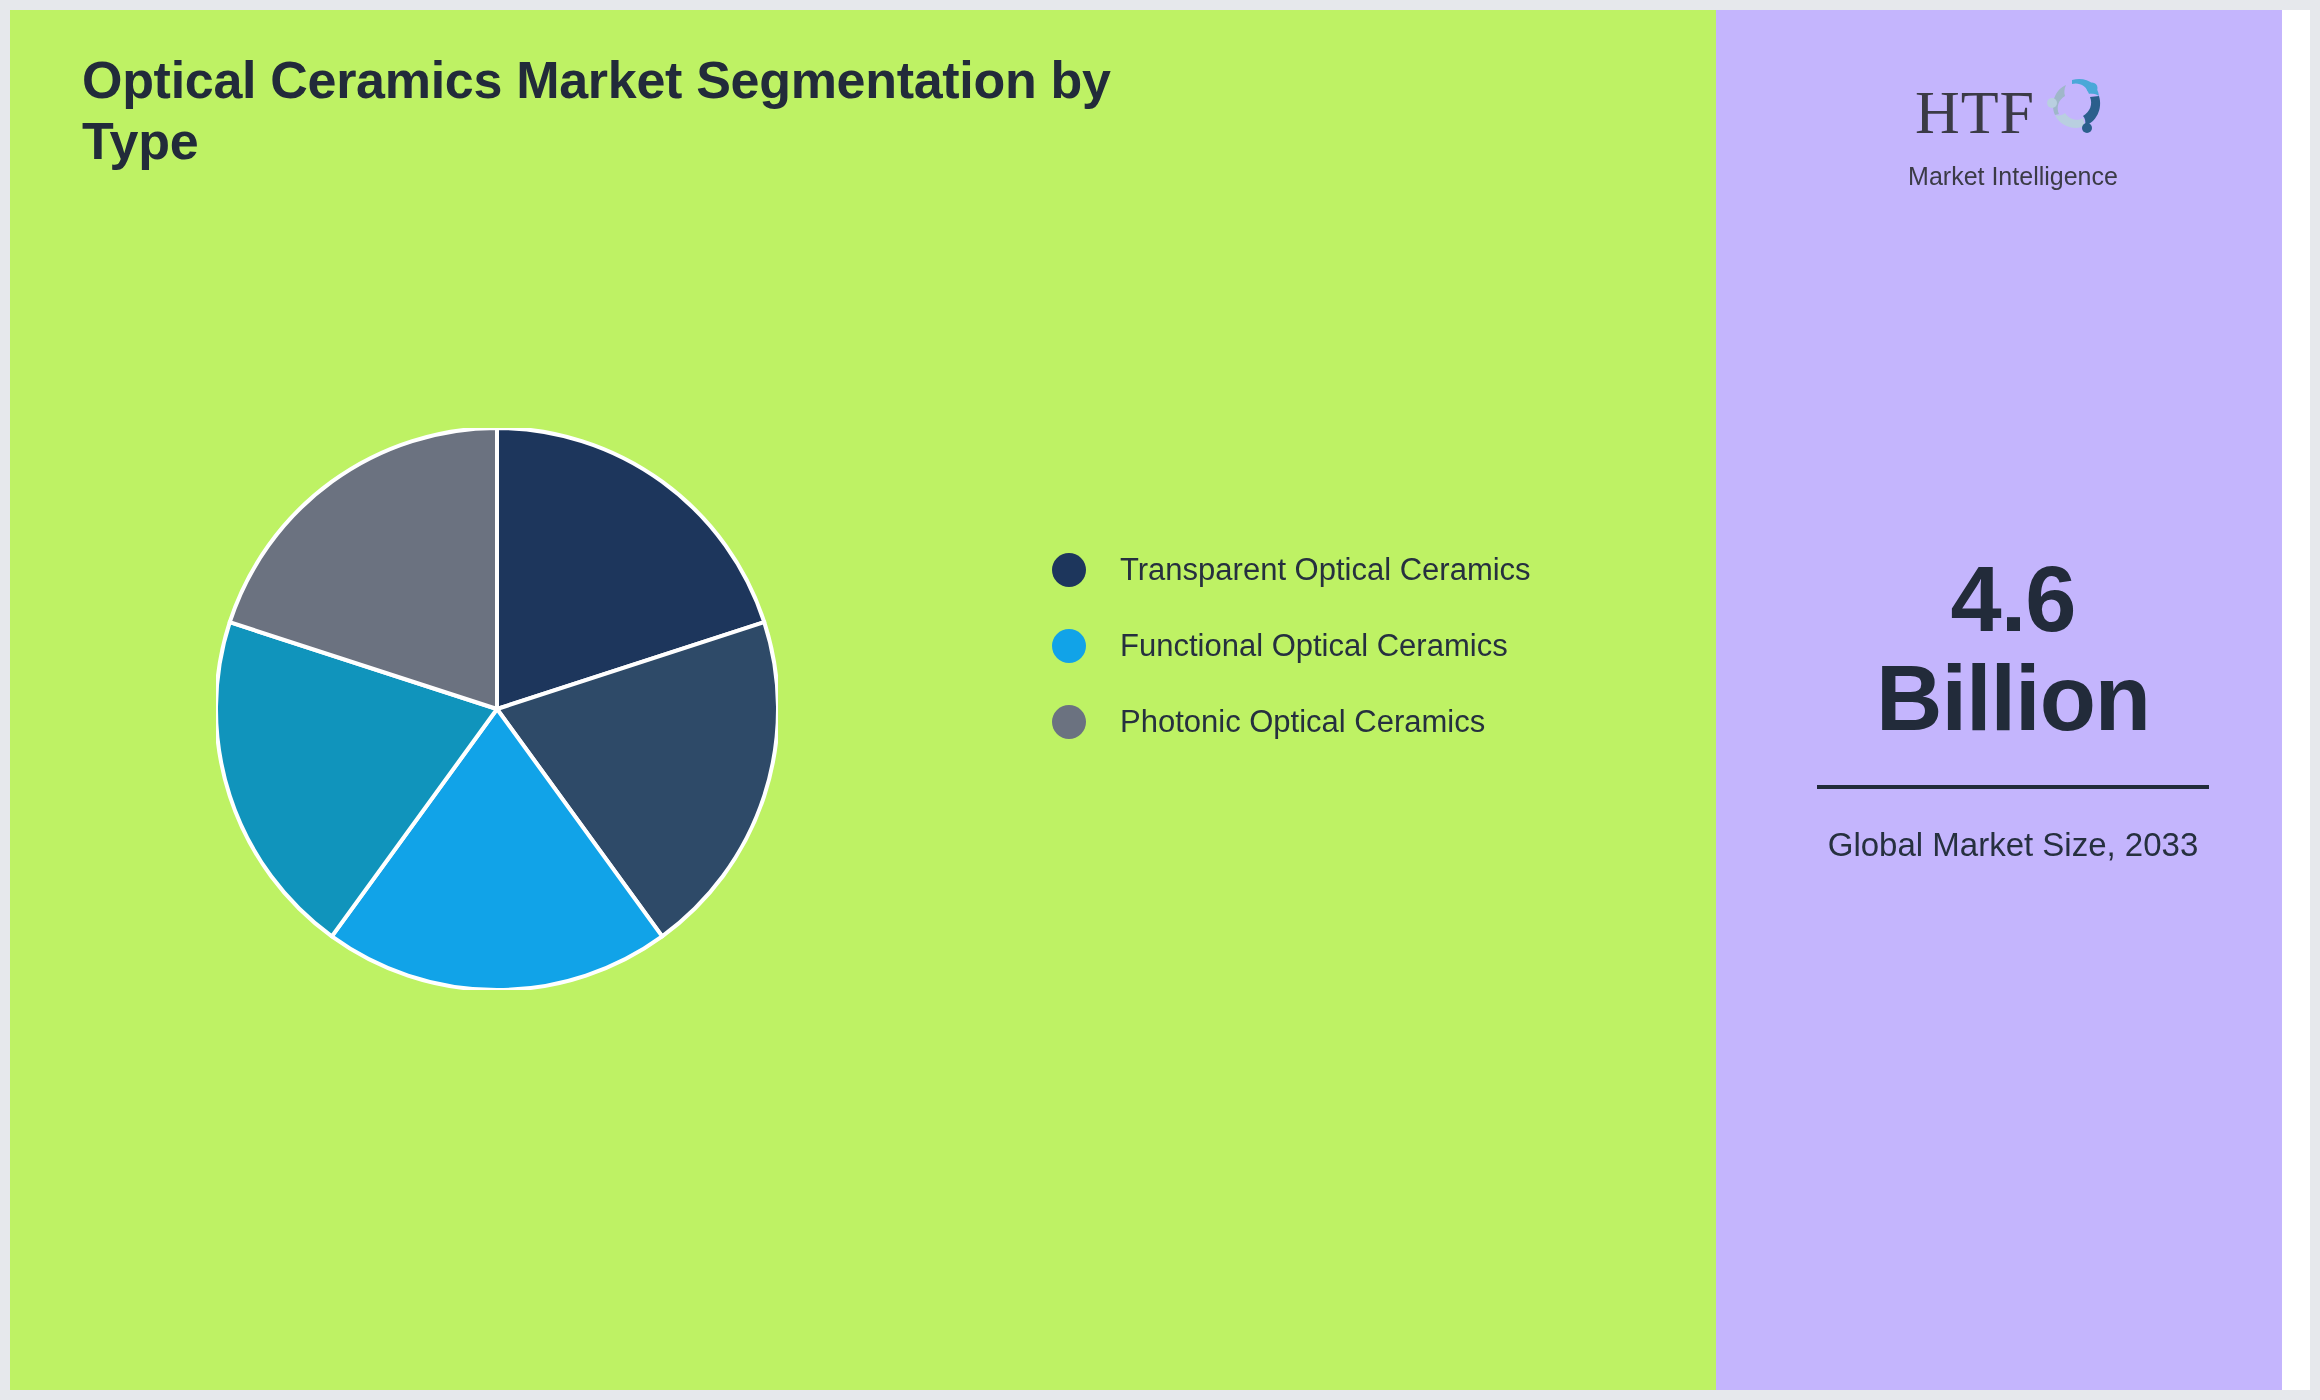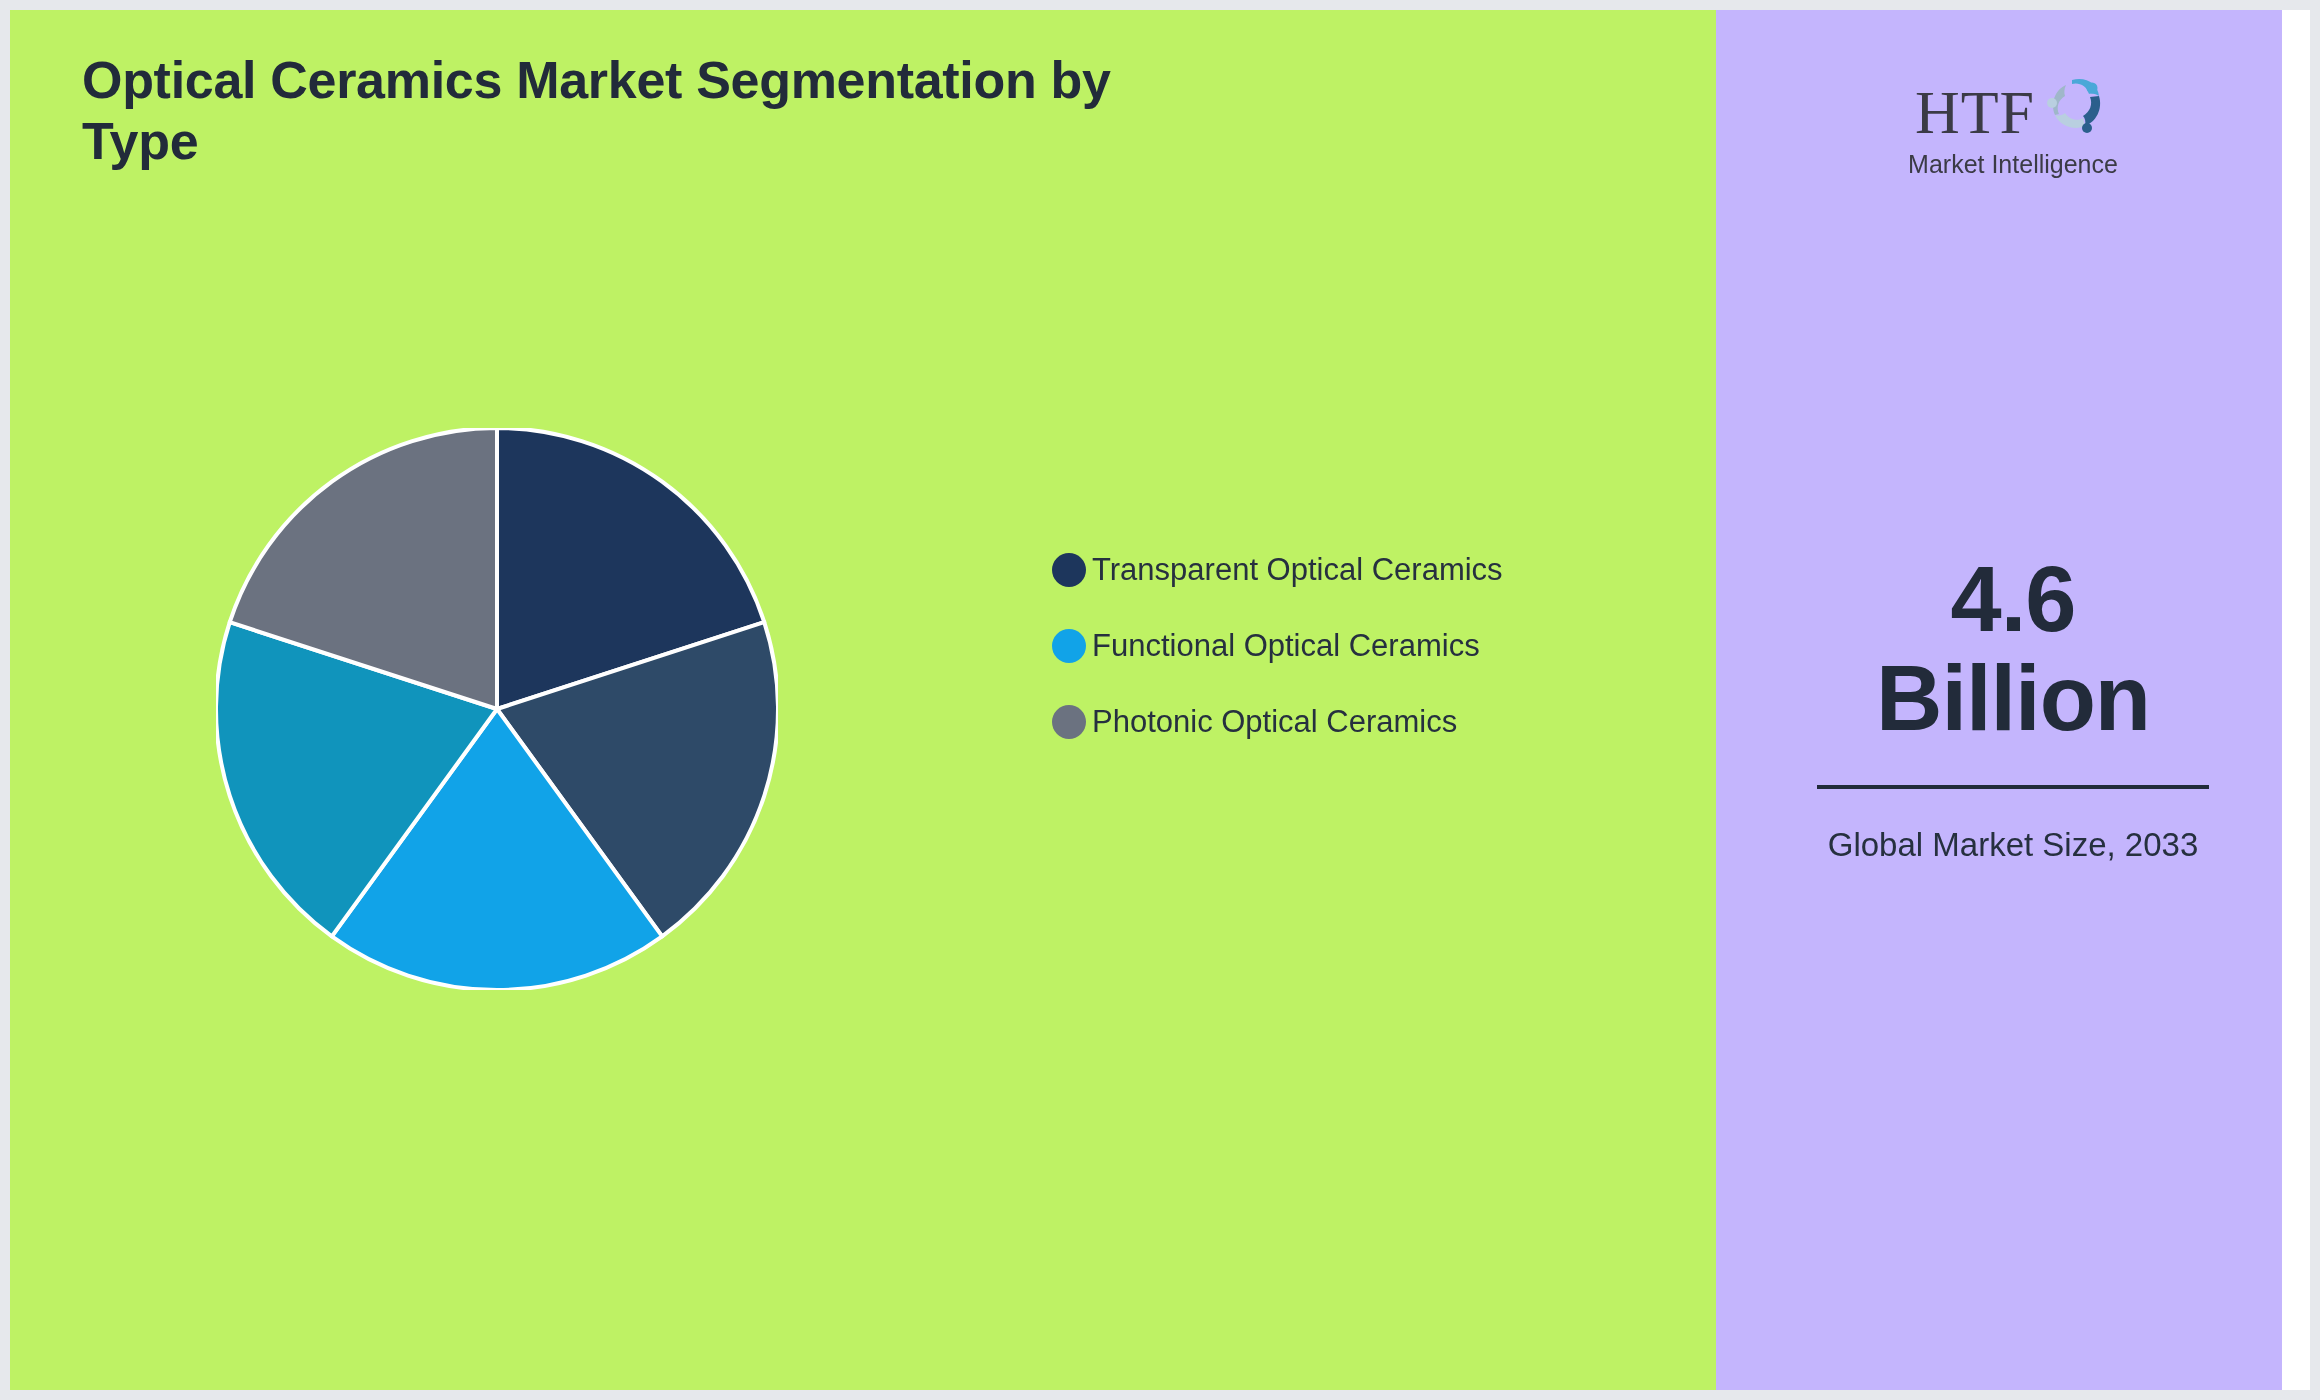--- a/index.html
+++ b/index.html
@@ -86,21 +86,21 @@
     align-items: center;
     height: 76px;
   }
   .legend-swatch {
     width: 34px;
     height: 34px;
     border-radius: 50%;
     flex: none;
   }
   .legend-label {
-    margin-left: 6px;
+    margin-left: 34px;
     font-family: "Liberation Sans", sans-serif;
     font-size: 31px;
     color: #26303f;
     white-space: nowrap;
     text-align: right;
   }
 
   
   .stat-panel {
     position: relative;
@@ -132,21 +132,21 @@
     color: #3b3b46;
     letter-spacing: 1px;
   }
   .logo-mark {
     width: 74px;
     height: 70px;
     margin-left: 2px;
   }
   .logo-mark svg { display: block; }
   .logo-sub {
-    margin-top: 8px;
+    margin-top: 20px;
     font-family: "Liberation Sans", sans-serif;
     font-size: 25px;
     color: #3b3b46;
   }
 
   .stat-block {
     position: absolute;
     top: 540px;
     left: 0;
     width: 594px;

